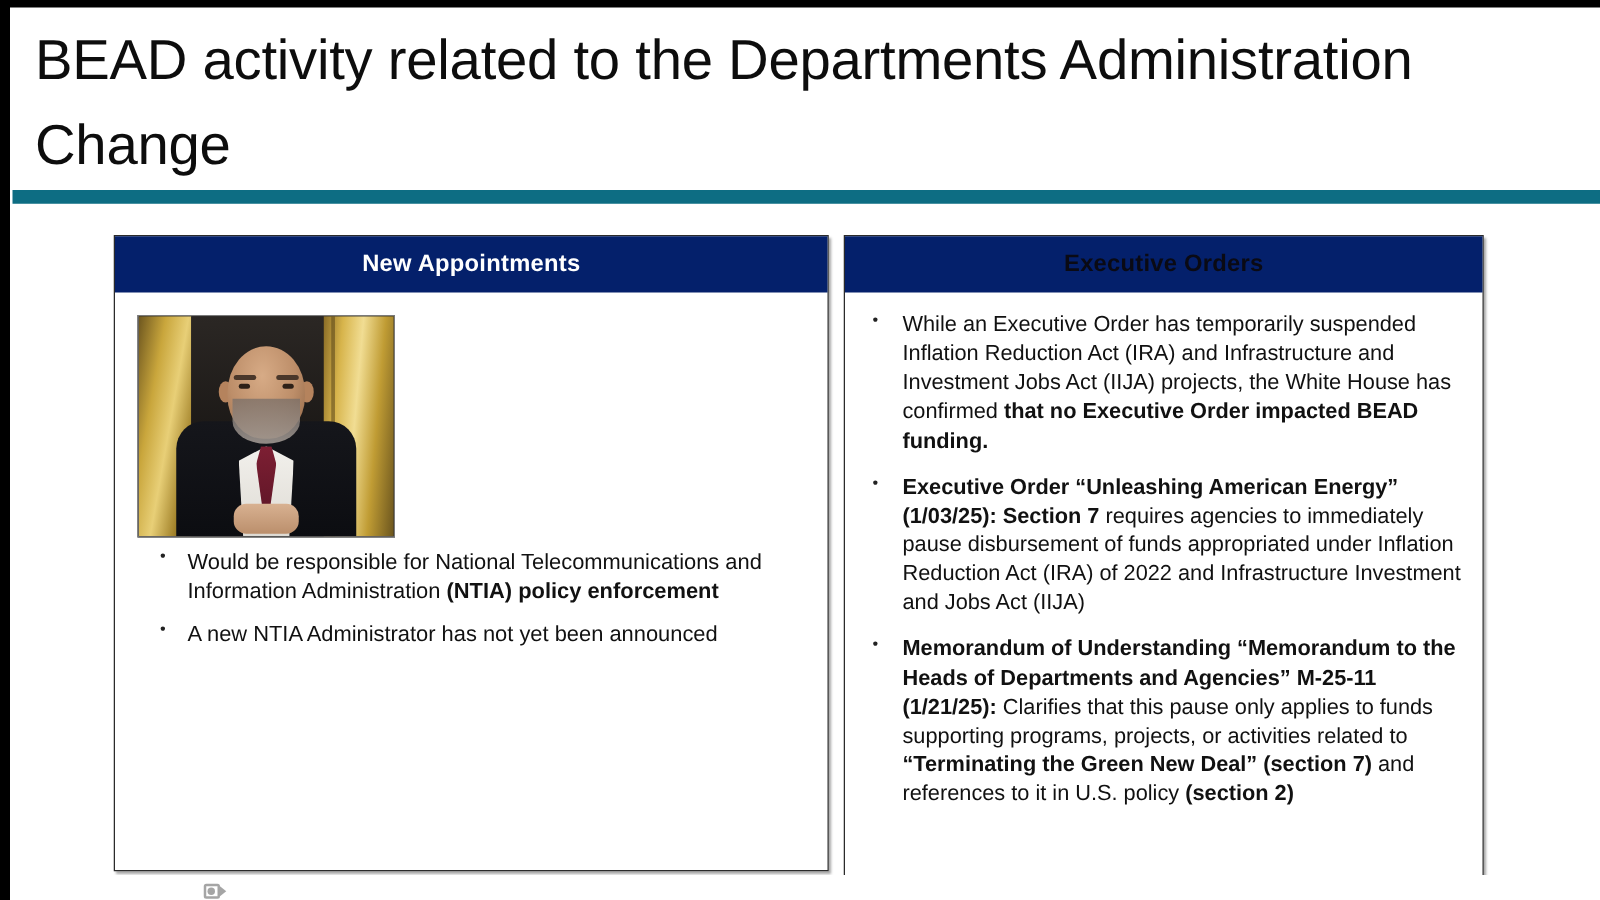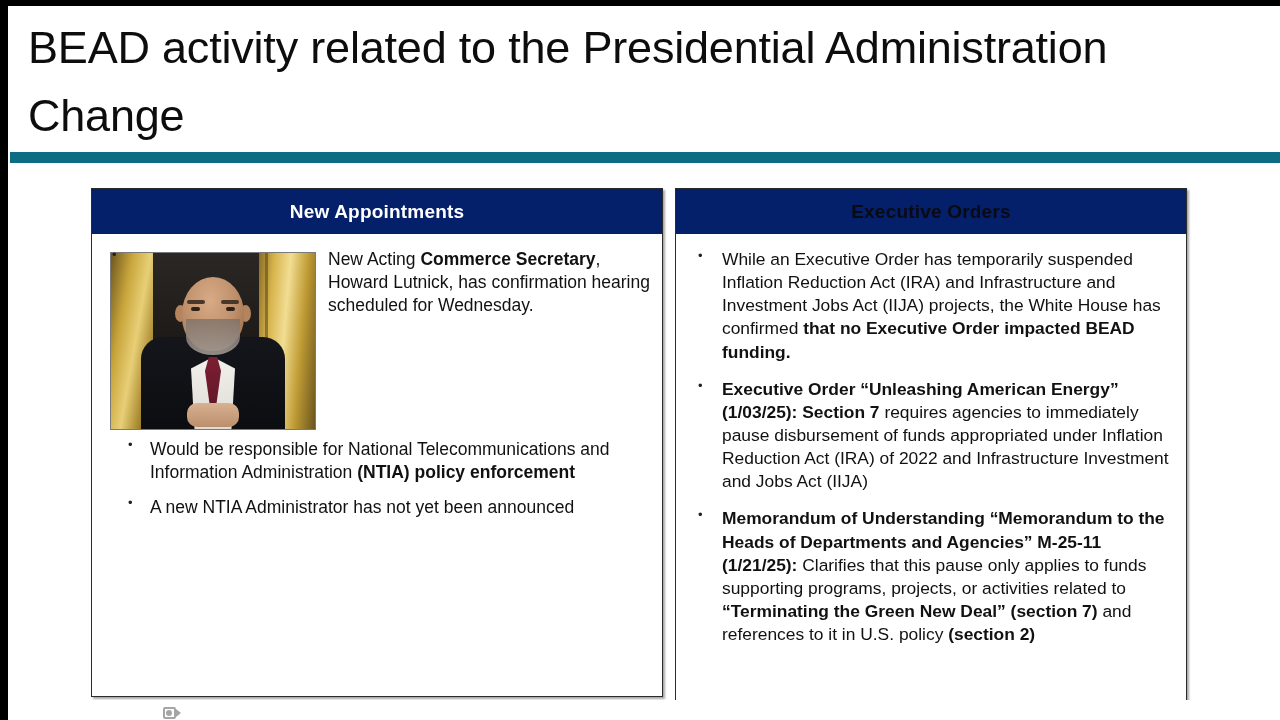--- a/index.html
+++ b/index.html
@@ -201,21 +201,21 @@
     position:absolute; left:8px; top:700px; width:1272px; height:20px;
     background:#ffffff;
   }
 </style>
 </head>
 <body>
 
 <div id="frame-top-border"></div>
 <div id="frame-left-border"></div>
 
-<div id="slide-title">BEAD activity related to the Presidential Administration Change</div>
+<div id="slide-title">BEAD activity related to the Departments Administration Change</div>
 <div id="title-rule"></div>
 
 <div class="panel" id="panel-appointments">
   <div class="panel-header">
     <span class="panel-header-title hdr-light">New Appointments</span>
   </div>
   <div class="panel-body">
 
     <div id="lutnick-photo">
       <div class="ph-col-left"></div>
@@ -229,21 +229,20 @@
       <div class="ph-ear-r"></div>
       <div class="ph-head"></div>
       <div class="ph-beard"></div>
       <div class="ph-brow-l"></div>
       <div class="ph-brow-r"></div>
       <div class="ph-eye-l"></div>
       <div class="ph-eye-r"></div>
     </div>
 
     <ul class="bullets" id="left-wrapped">
-      <li>New Acting <b>Commerce Secretary</b>, Howard Lutnick, has confirmation hearing scheduled for Wednesday.</li>
     </ul>
 
     <ul class="bullets" id="left-rest">
       <li>Would be responsible for National Telecommunications and Information Administration <b>(NTIA) policy enforcement</b></li>
       <li>A new NTIA Administrator has not yet been announced</li>
     </ul>
 
   </div>
 </div>
 

